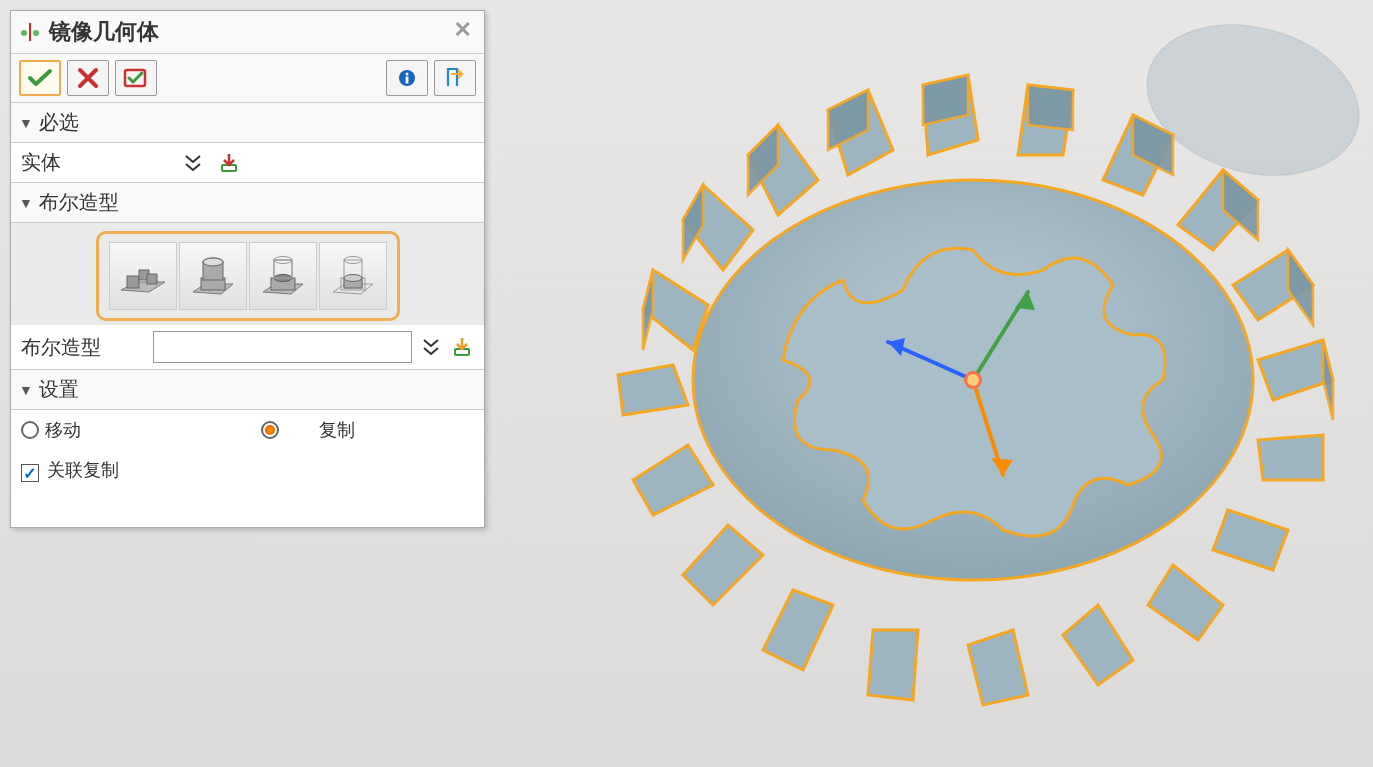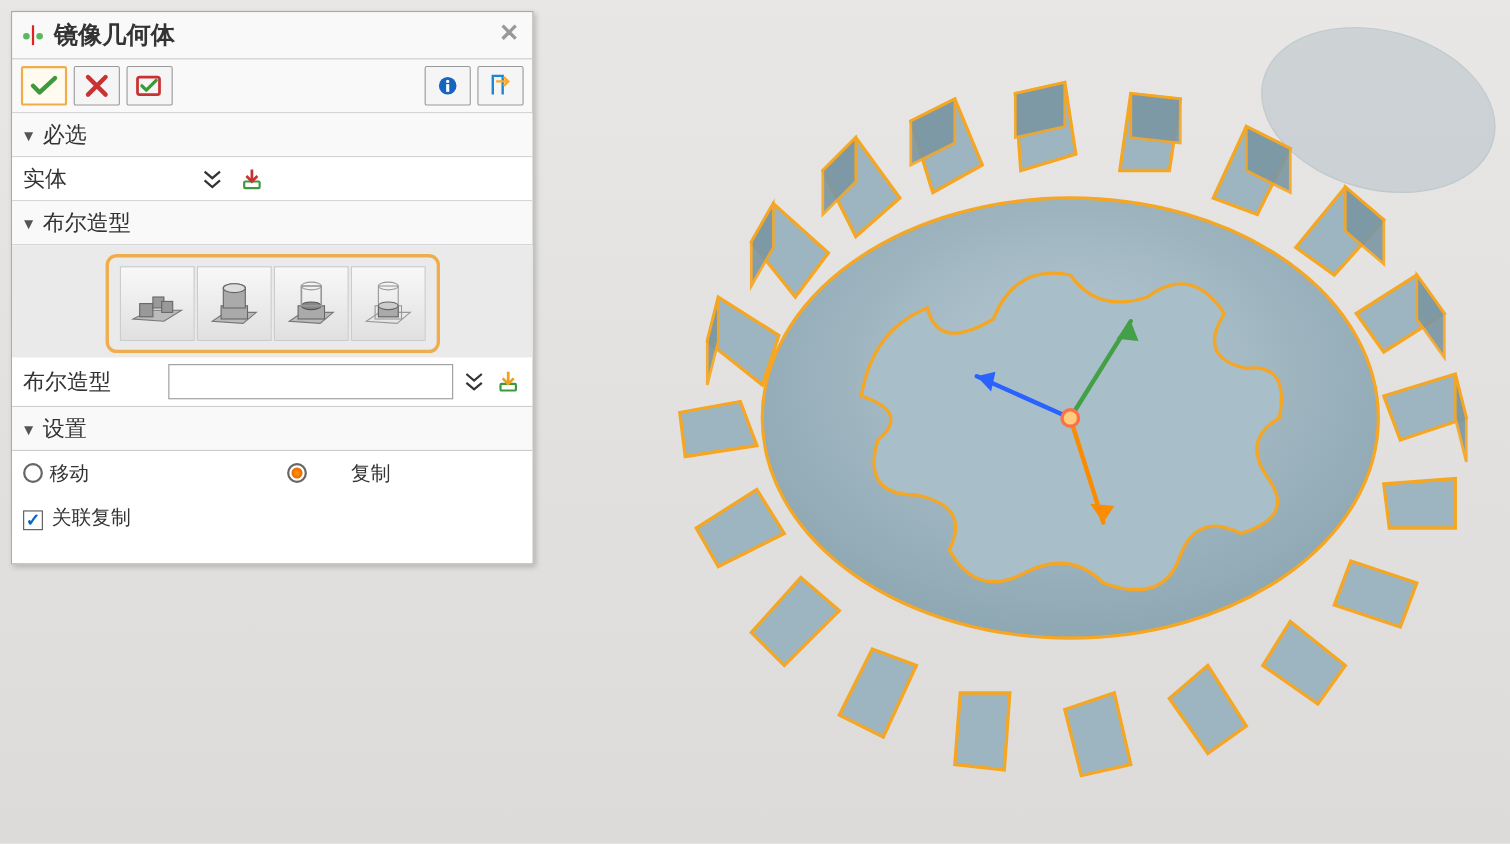--- a/index.html
+++ b/index.html
@@ -357,21 +357,21 @@
           <path d="M11 2 L11 12 M6 8 L11 13 L16 8" fill="none" stroke="#f0a020" stroke-width="2.5"></path>
         </svg>
       </div>
     </div>
   </div>
 
   <div class="section-header">
     <span class="expand-icon">▼</span>
     <span>设置</span>
   </div>
-  <div class="section-body" style="padding-bottom:22px;">
+  <div class="section-body" style="padding-bottom:37px;">
     <div class="radio-row">
       <div class="radio-group">
         <div class="radio"></div>
         <span>移动</span>
       </div>
       <div class="radio-group" style="margin-left:120px;gap:40px;">
         <div class="radio selected"></div>
         <span>复制</span>
       </div>
     </div>

